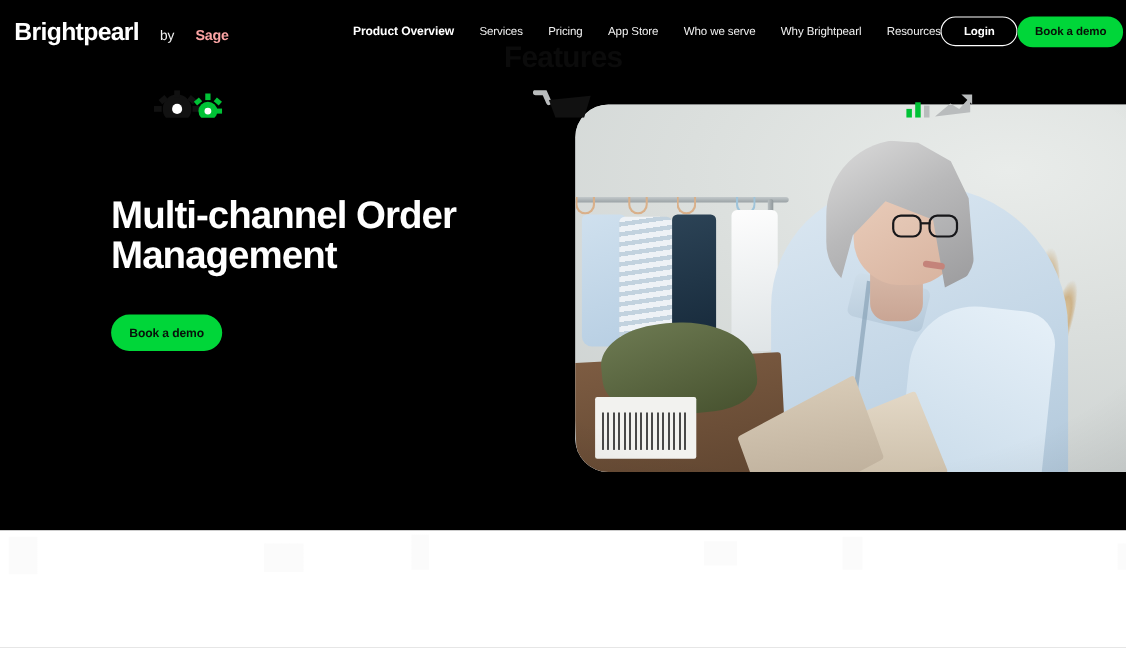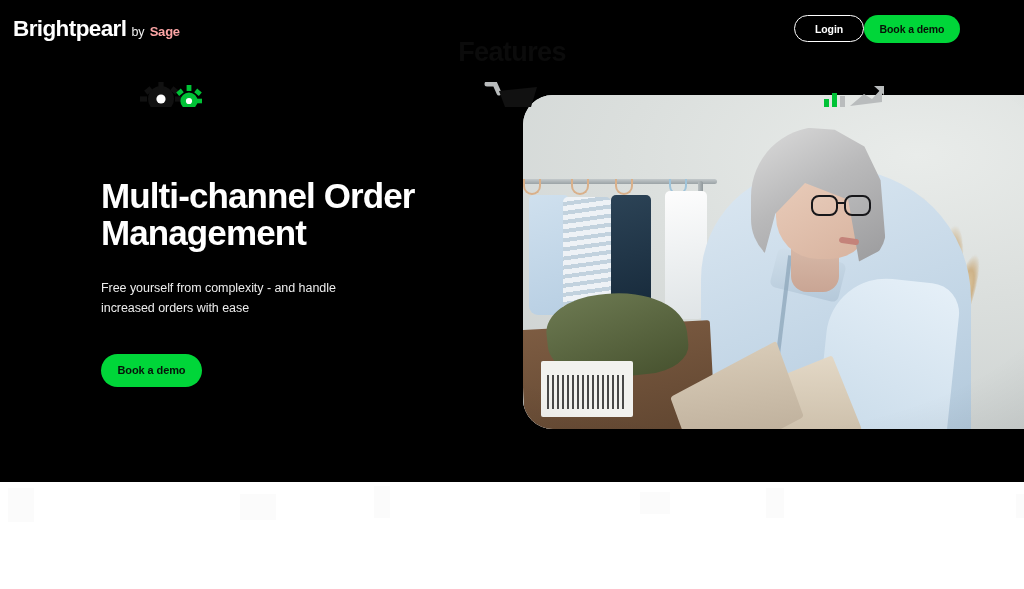--- a/index.html
+++ b/index.html
@@ -20,21 +20,21 @@
   }
 
   
   .navbar{
     position:absolute; top:0; left:0;
     width:1024px; height:58px;
     display:flex; align-items:center;
     z-index:5;
   }
   .brand{
-    display:flex; align-items:flex-end; gap:5px;
+    display:flex; align-items:flex-end; gap:19px;
     margin-left:13px;
     text-decoration:none;
   }
   .brand-name{
     color:#ffffff;
     font-size:22.5px;
     font-weight:bold;
     letter-spacing:-0.6px;
     line-height:1;
   }
@@ -373,30 +373,38 @@
 <section class="hero-section">
 
   <nav class="navbar">
 
     <a class="brand" href="#">
       <span class="brand-name">Brightpearl</span>
       <span class="brand-by">by</span>
       <span class="brand-sage">Sage</span>
     </a>
 
+    <div class="nav-links">
+      <a class="nav-link active" href="#">Product Overview</a>
+      <a class="nav-link" href="#">Services</a>
+      <a class="nav-link" href="#">Pricing</a>
+      <a class="nav-link" href="#">App Store</a>
+      <a class="nav-link" href="#">Who we serve</a>
+      <a class="nav-link" href="#">Why Brightpearl</a>
+      <a class="nav-link" href="#">Resources</a>
+    </div>
 
     <div class="nav-actions">
       <button class="btn-login">Login</button>
       <button class="btn-demo-nav">Book a demo</button>
     </div>
   </nav>
 
   <div class="hero-copy">
     <h1 class="hero-title">Multi-channel Order Management</h1>
-    <p class="hero-sub">Free yourself from complexity - and handle increased orders with ease</p>
     <button class="btn-demo-hero">Book a demo</button>
   </div>
 
   <div class="hero-media">
     <div class="hm-wall"></div>
 
     <div class="hm-rail"></div>
     <div class="hm-rail-post"></div>
     <div class="hm-hanger"></div>
     <div class="hm-hanger" style="left:48px;"></div>

